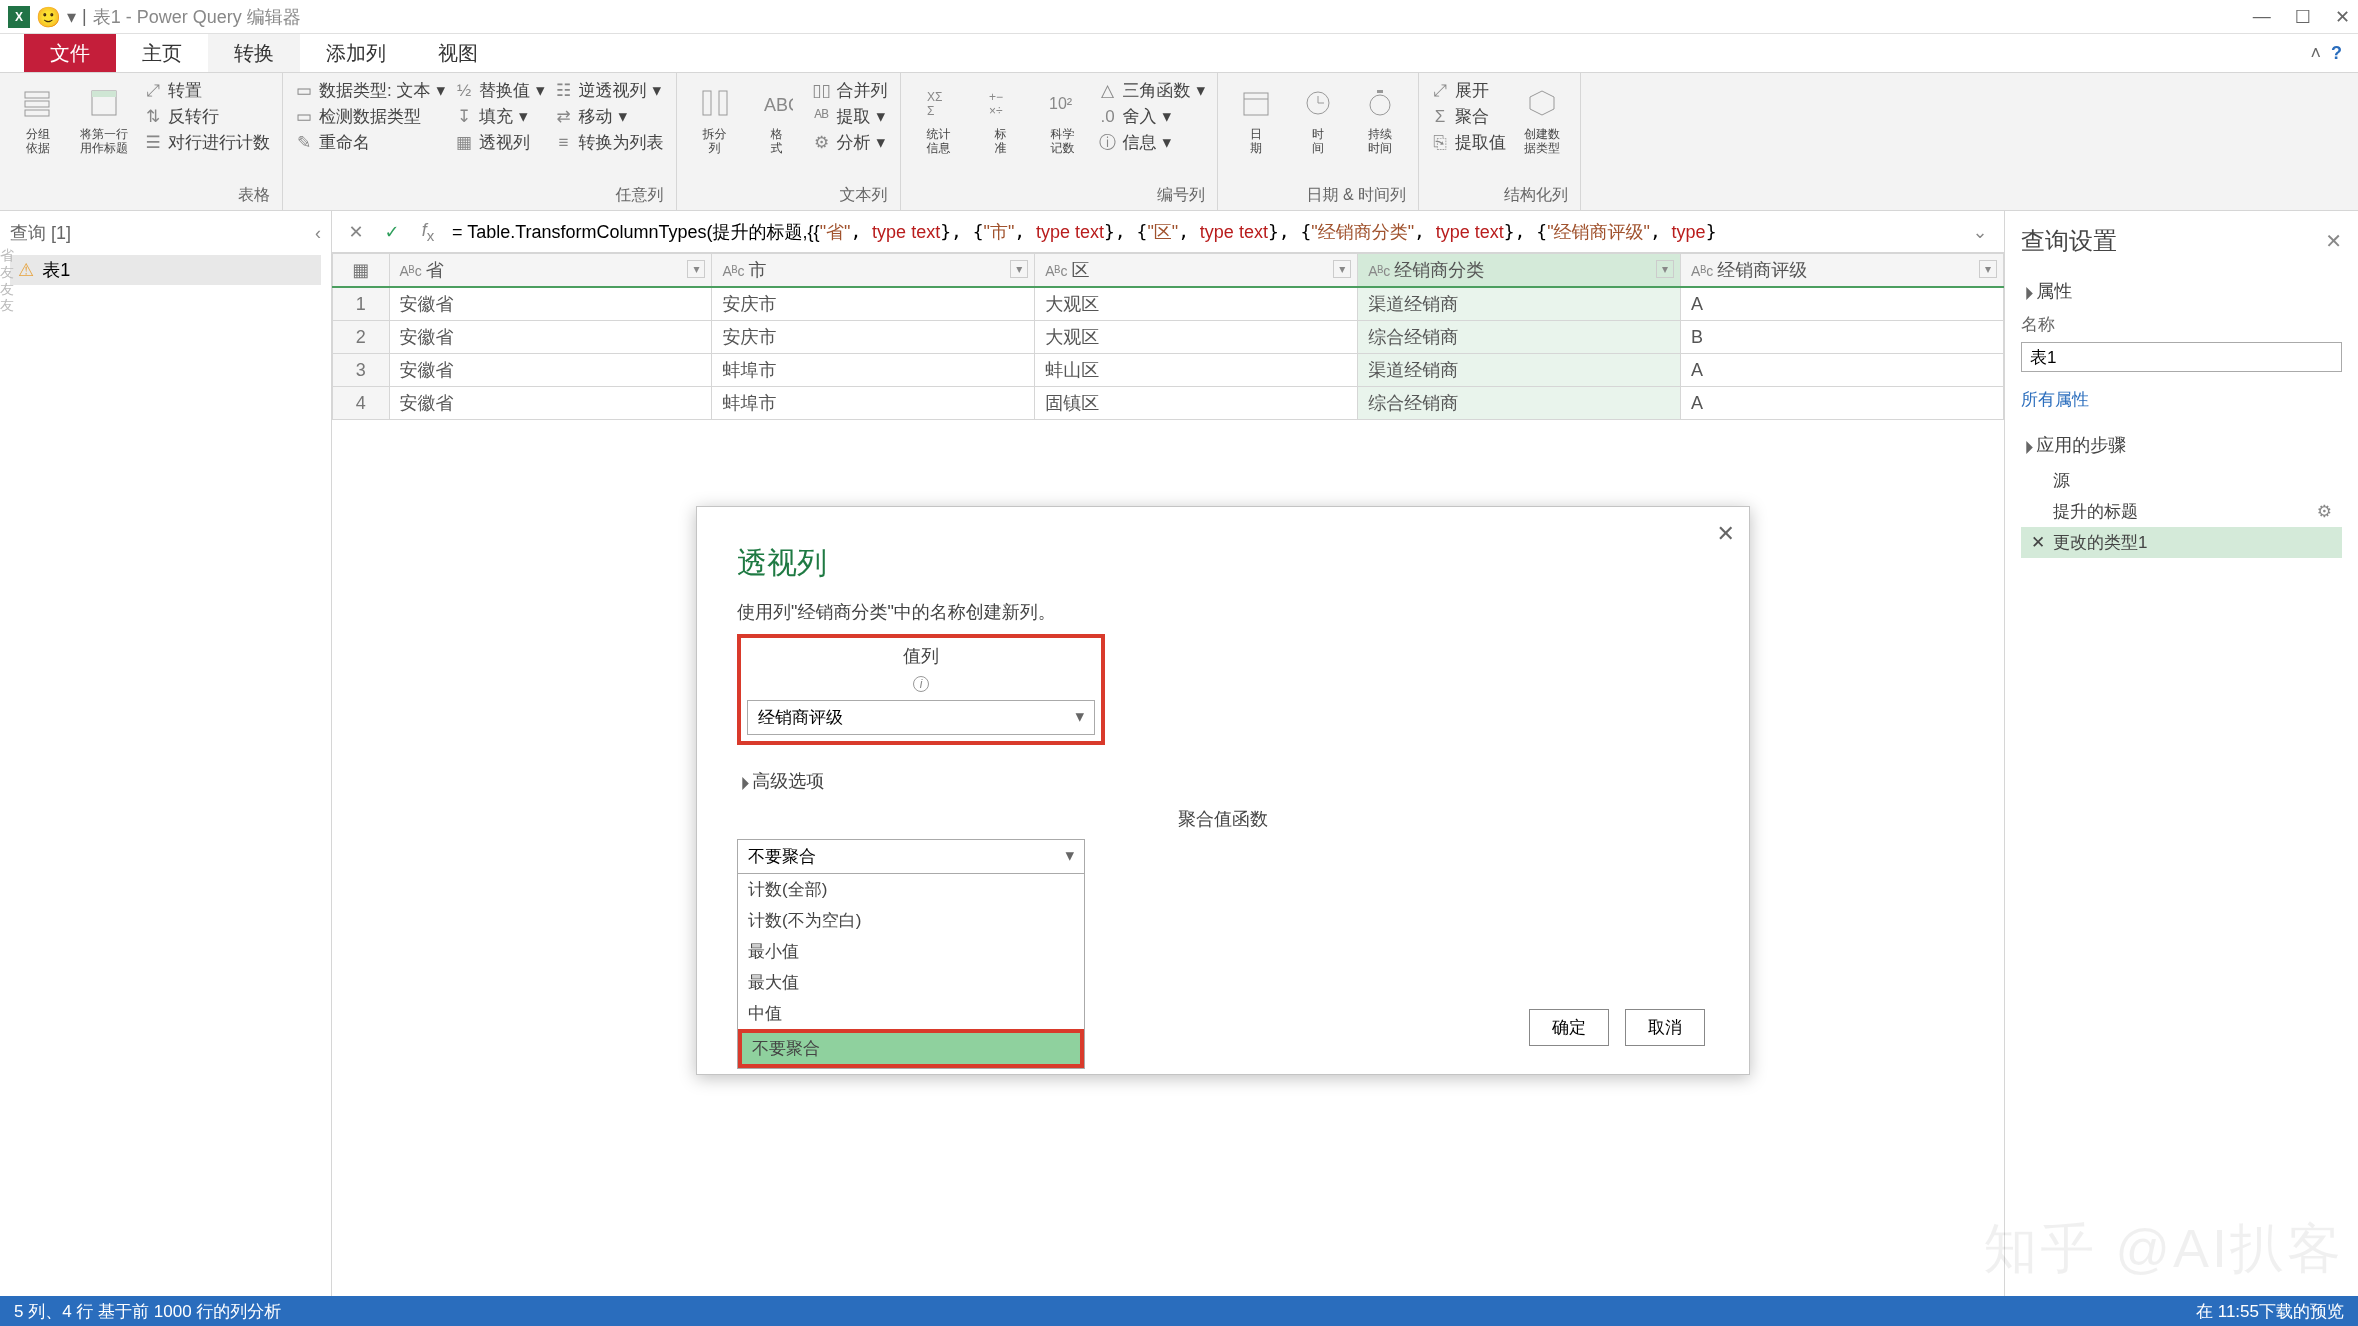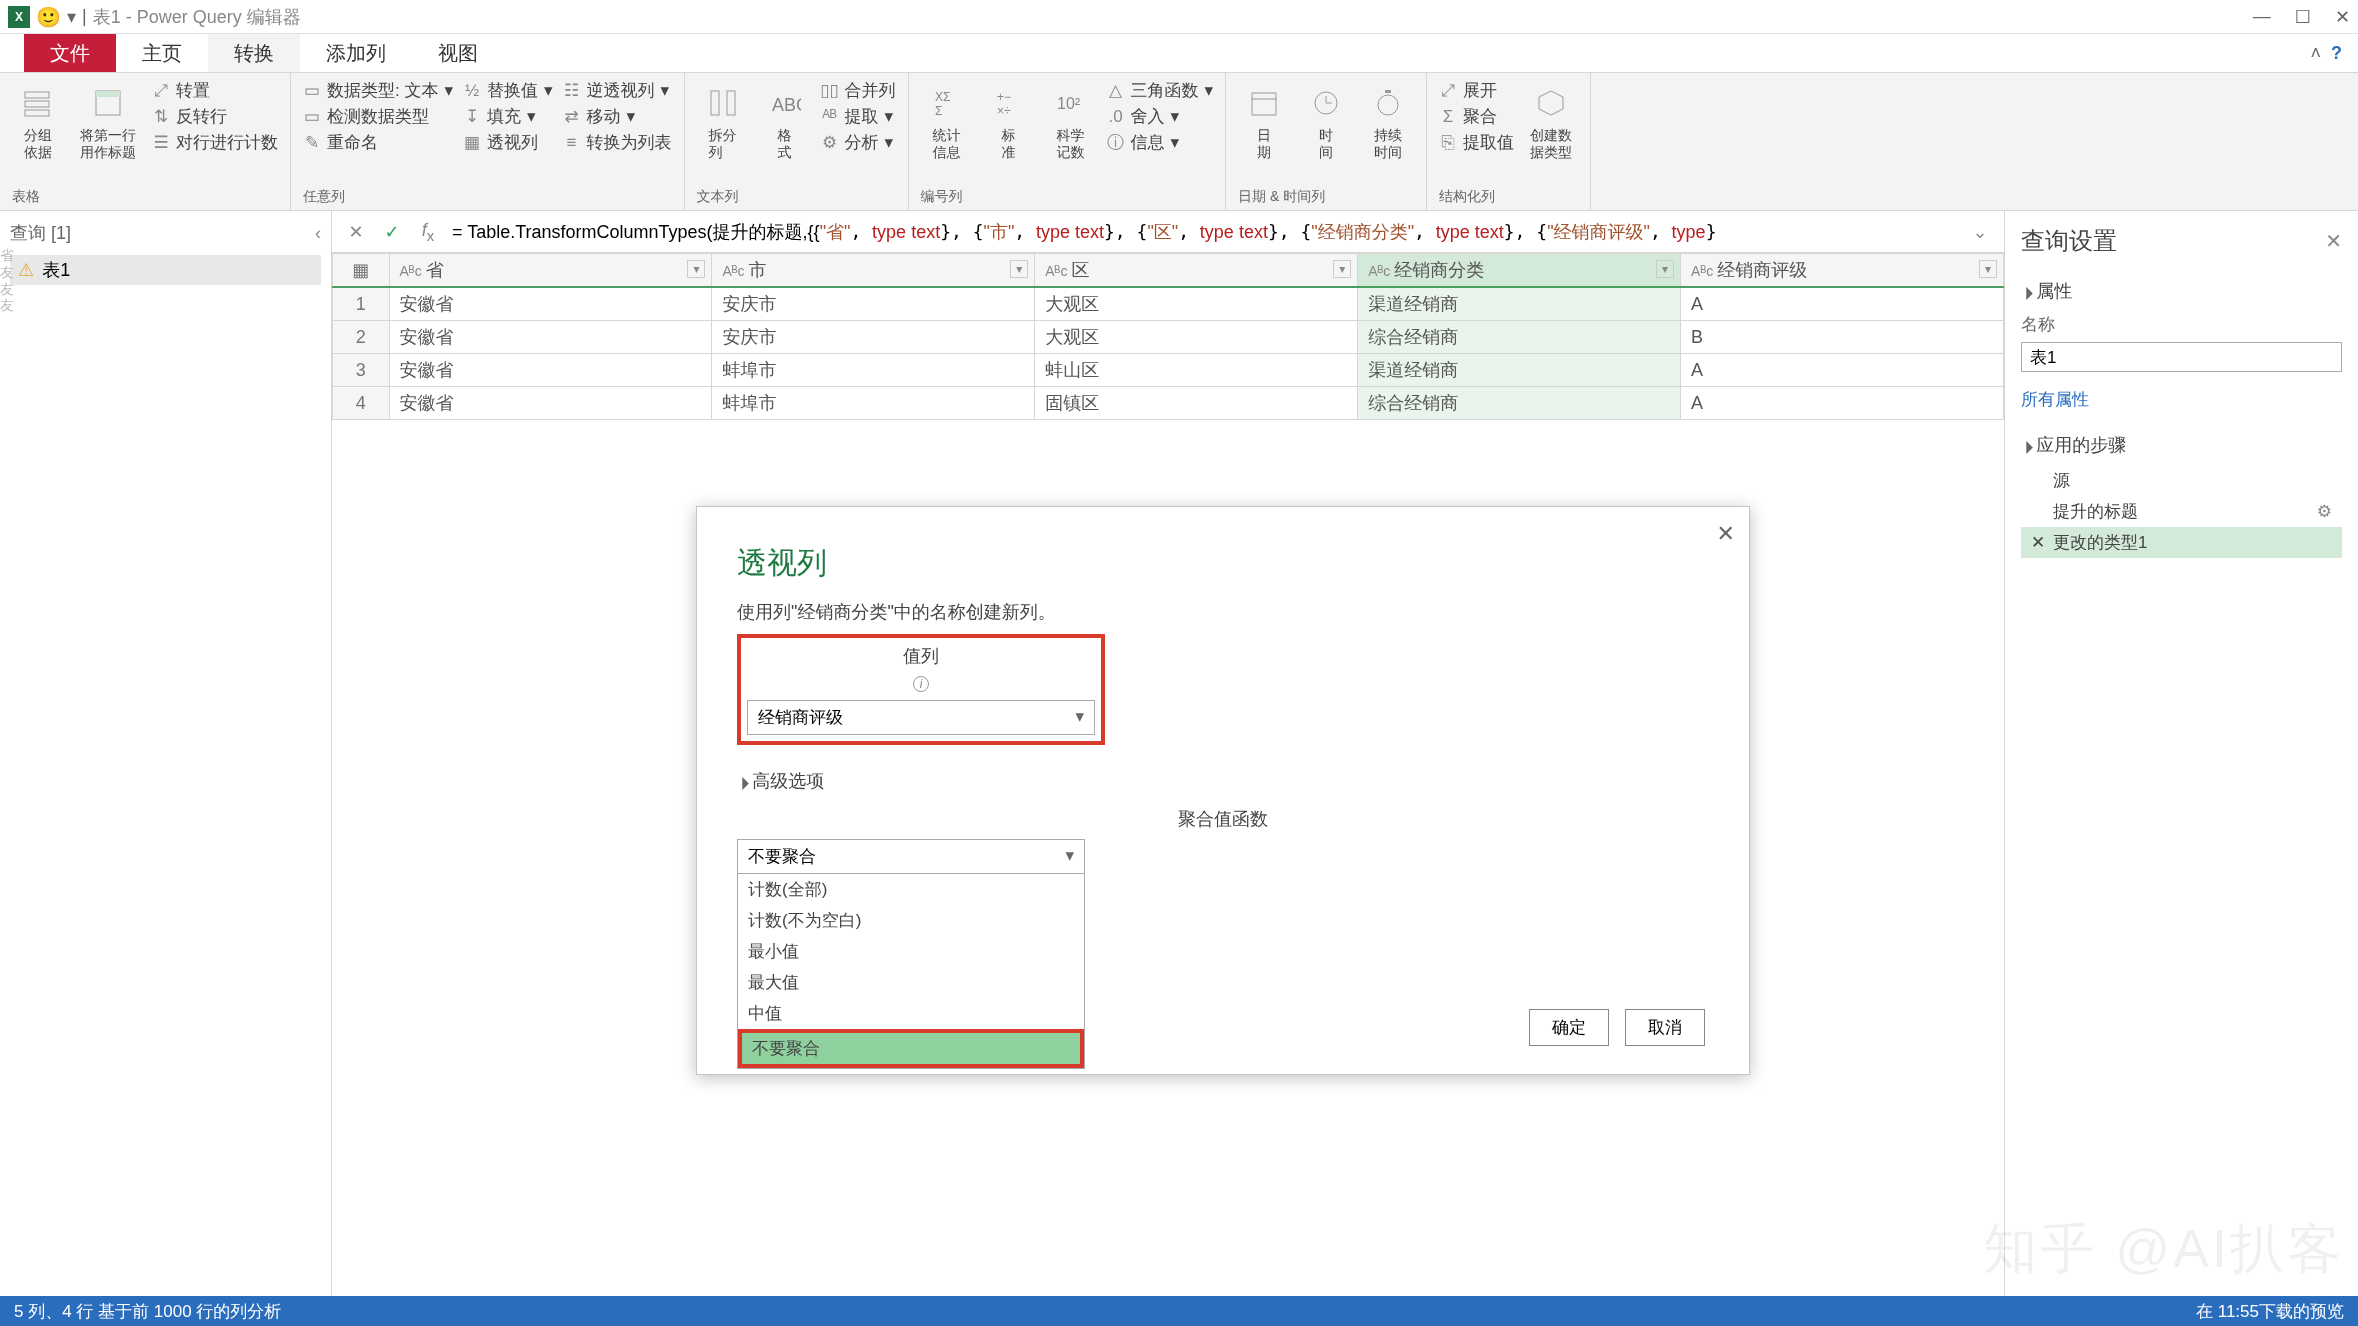--- a/index.html
+++ b/index.html
@@ -18,24 +18,24 @@
 .ribbon-tabs { height: 39px; background: #fff; display: flex; align-items: stretch; border-bottom: 1px solid #d6d6d6; }
 .ribbon-tabs .tab { padding: 0 26px; display: flex; align-items: center; font-size: 20px; color: #333; cursor: pointer; }
 .ribbon-tabs .tab.file { background: #c41e3a; color: #fff; margin-left: 24px; }
 .ribbon-tabs .tab.active { background: #f3f3f3; }
 .ribbon-tabs .help-area { margin-left: auto; display: flex; align-items: center; gap: 10px; padding-right: 16px; color: #666; }
 
 
 .ribbon { height: 138px; background: #f3f3f3; border-bottom: 1px solid #d6d6d6; display: flex; }
 .ribbon-group { border-right: 1px solid #d6d6d6; padding: 6px 12px 0; display: flex; flex-direction: column; }
 .ribbon-group .group-content { flex: 1; display: flex; gap: 10px; }
-.ribbon-group .group-label { text-align: left; font-size: 14px; color: #666; padding-bottom: 4px; }
+.ribbon-group .group-label { text-align: right; font-size: 16px; color: #666; padding-bottom: 4px; }
 .rbtn-big { display: flex; flex-direction: column; align-items: center; gap: 4px; padding: 4px 6px; cursor: pointer; }
 .rbtn-big .ricon { width: 40px; height: 40px; display: flex; align-items: center; justify-content: center; color: #999; }
-.rbtn-big .rlabel { font-size: 14px; color: #444; text-align: left; line-height: 1.2; white-space: pre; }
+.rbtn-big .rlabel { font-size: 12px; color: #444; text-align: center; line-height: 1.2; white-space: pre; }
 .ricon svg { width: 32px; height: 32px; }
 .rbtn-stack { display: flex; flex-direction: column; gap: 3px; }
 .rbtn-stack .sitem { font-size: 17px; color: #444; display: flex; align-items: center; gap: 6px; cursor: pointer; white-space: nowrap; }
 .sitem .sm-icon { width: 18px; height: 18px; display:inline-flex; align-items:center; justify-content:center; color: #888; }
 
 
 .main { display: flex; height: calc(100% - 34px - 39px - 138px - 30px); }
 .left-panel { width: 332px; border-right: 1px solid #d6d6d6; padding: 10px 10px; position: relative; }
 .left-panel .panel-title { font-size: 18px; color: #666; display: flex; justify-content: space-between; align-items: center; }
 .left-panel .panel-title .collapse-caret { color: #888; cursor: pointer; }

